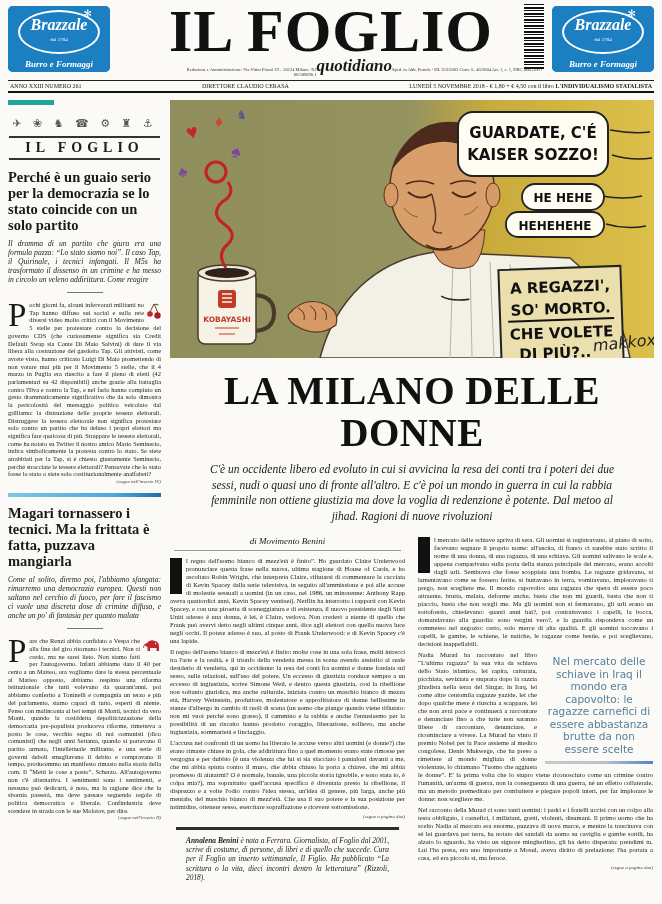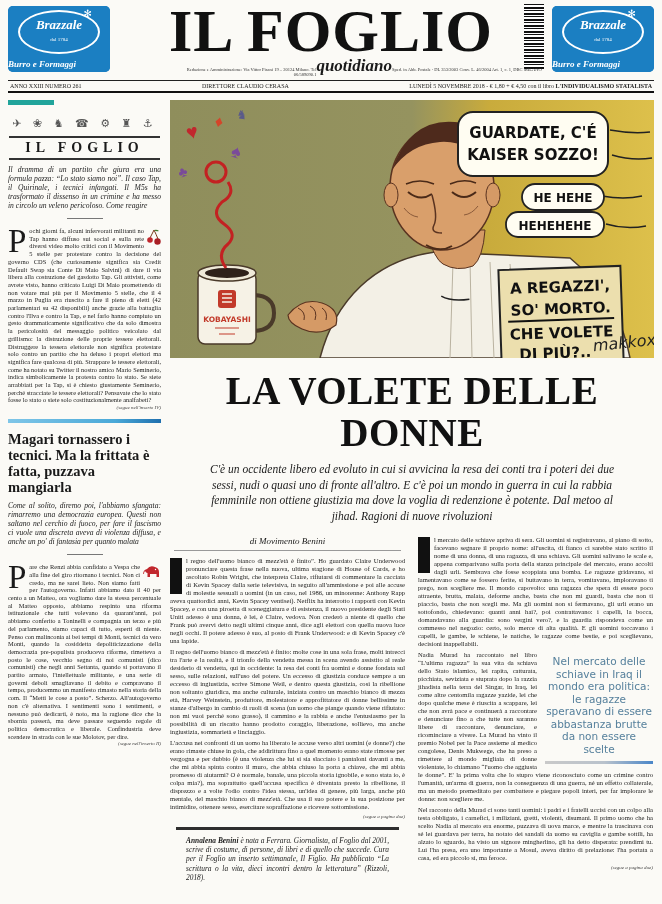--- a/index.html
+++ b/index.html
@@ -8,23 +8,23 @@
         font-family:"Liberation Serif","DejaVu Serif",serif;color:#1a1a1a;}
 
   
   .header{position:absolute;top:0;left:0;width:662px;height:96px;}
   .ad{position:absolute;top:6px;width:102px;height:66px;background:#1b7fc2;border-radius:5px;
       box-shadow:inset 0 0 0 2px #1b7fc2;}
   .ad.left{left:8px;} .ad.right{right:8px;}
   .ad-oval{width:78px;height:40px;margin:4px auto 0;border:2px solid #fff;border-radius:50%;
            text-align:center;color:#fff;position:relative;}
   .ad-star{position:absolute;top:-4px;right:6px;font-size:10px;color:#fff;}
-  .ad-brand{font-style:italic;font-weight:bold;font-size:13px;line-height:26px;font-family:"Liberation Serif",serif;}
+  .ad-brand{font-style:italic;font-weight:bold;font-size:16px;line-height:26px;font-family:"Liberation Serif",serif;}
   .ad-since{font-size:5px;line-height:4px;}
-  .ad-tagline{color:#fff;font-style:italic;font-weight:bold;font-size:9px;text-align:left;margin-top:5px;}
+  .ad-tagline{color:#fff;font-style:italic;font-weight:bold;font-size:9px;text-align:center;margin-top:5px;}
   .masthead{position:absolute;left:120px;right:120px;top:0;text-align:center;}
   .masthead-title{font-weight:bold;font-size:60px;line-height:62px;letter-spacing:1px;color:#111;}
   .mast-sub{display:flex;align-items:baseline;justify-content:flex-end;margin-top:-6px;}
   .mast-address{font-size:4.5px;color:#333;width:150px;text-align:right;}
   .mast-postal{font-size:4.5px;color:#333;width:150px;text-align:left;}
   .mast-quotidiano{font-style:italic;font-weight:bold;font-size:17px;}
   .barcode{position:absolute;right:118px;top:4px;width:20px;height:66px;
            background:repeating-linear-gradient(180deg,#111 0 1px,#fff 1px 3px,#111 3px 5px,#fff 5px 6px);}
   .info-row{position:absolute;left:8px;right:8px;top:80px;border-top:1px solid #222;border-bottom:2px solid #111;
             display:flex;justify-content:space-between;align-items:center;padding:2px 2px;font-size:6px;color:#222;}
@@ -118,40 +118,41 @@
   </div>
 
   <div class="sidebar">
     <div class="teal-tab"></div>
 
     <div class="doodle">
       <div class="doodle-art">✈ ❀ ♞ ☎ ⚙ ♜ ⚓ ✉</div>
       <div class="doodle-strip">IL FOGLIO</div>
     </div>
 
-    <div class="side-deck">Il dramma di un partito che giura era una formula pazza: “Lo stato siamo noi”. Il caso Tap, il Quirinale, i tecnici infangati. Il M5s ha trasformato il dissenso in un crimine e ha messo in circolo un veleno pericoloso. Come reagire</div>
+    <div class="side-h1">Perché è un guaio serio per la democrazia se lo stato coincide con un solo partito</div>
+    <div class="side-deck">Il dramma di un partito che giura era una formula pazza: “Lo stato siamo noi”. Il caso Tap, il Quirinale, i tecnici infangati. Il M5s ha trasformato il dissenso in un crimine e ha messo in circolo un veleno addirittura. Come reagire</div>
     <div class="small-div"></div>
     <div class="side-body">
       <span class="dropcap-letter">P</span>
       <span class="cherry-wrap">
         <svg width="14" height="16" viewBox="0 0 14 16">
           <path d="M7 1 Q5 5 3 9 M7 1 Q9 5 11 10" stroke="#7a3a1a" stroke-width="1" fill="none"></path>
           <path d="M7 1 Q10 0 12 2 Q9 3 7 1" fill="#3c7a2a"></path>
           <circle cx="3" cy="11" r="2.8" fill="#c1272d"></circle>
           <circle cx="10.5" cy="12.5" r="3.2" fill="#a81e24"></circle>
         </svg>
       </span>
       <span>ochi giorni fa, alcuni infervorati militanti no Tap hanno diffuso sui social e sulla rete diversi video molto critici con il Movimento 5 stelle per protestare contro la decisione del governo CDS (che curiosamente significa sia Credit Default Swap sia Conte Di Maio Salvini) di dare il via libera alla costruzione del gasdotto Tap. Gli attivisti, come avrete visto, hanno criticato Luigi Di Maio promettendo di non votare mai più per il Movimento 5 stelle, che il 4 marzo in Puglia era riuscito a fare il pieno di eletti (42 parlamentari su 42 disponibili) anche grazie alla battaglia contro l'Ilva e contro la Tap, e nel farlo hanno compiuto un gesto drammaticamente significativo che da solo dimostra la pericolosità del messaggio politico veicolato dal grillismo: la distruzione delle proprie tessere elettorali. Distruggere la tessera elettorale non significa protestare solo contro un partito che ha deluso i propri elettori ma significa fare qualcosa di più. Strappare le tessere elettorali, come ha notato su Twitter il nostro amico Mario Seminerio, indica simbolicamente la protesta contro lo stato. Se siete arrabbiati per la Tap, si è chiesto giustamente Seminerio, perché stracciate le tessere elettorali? Pensavate che lo stato fosse lo stato o siete solo costituzionalmente analfabeti?</span>
     </div>
     <div class="side-cont">(segue nell'inserto IV)</div>
 
     <div class="teal-rule"></div>
 
     <div class="side-h1">Magari tornassero i tecnici. Ma la frittata è fatta, puzzava mangiarla</div>
-    <div class="side-deck">Come al solito, diremo poi, l'abbiamo sfangata: rimarremo una democrazia europea. Questi non saltano nel cerchio di fuoco, per fare il fascismo ci vuole una discreta aveva di violenza diffusa, e anche un po' di fantasia per quanto malata</div>
+    <div class="side-deck">Come al solito, diremo poi, l'abbiamo sfangata: rimarremo una democrazia europea. Questi non saltano nel cerchio di fuoco, per fare il fascismo ci vuole una discreta dose di crimine diffusa, e anche un po' di fantasia per quanto malata</div>
     <div class="small-div"></div>
     <div class="side-body">
       <span class="dropcap-letter">P</span>
       <span class="elephant-wrap">
         <svg width="18" height="13" viewBox="0 0 18 13">
           <path d="M4 4 Q7 0 12 2 Q16 3 16 7 L16 12 L13.5 12 L13.5 9 L7 9 L7 12 L4.5 12 L4.5 8 Q3 8 2 6 Q1 7 1 9 L0.2 9 Q0 5 4 4 Z" fill="#c1272d"></path>
           <circle cx="12.5" cy="4.5" r="0.7" fill="#fff"></circle>
         </svg>
       </span>
       <span>are che Renzi abbia confidato a Vespa che alla fine del giro ritornano i tecnici. Non ci credo, ma ne sarei lieto. Non siamo fatti per l'autogoverno. Infatti abbiamo dato il 40 per cento a un Matteo, ora vogliamo dare la stessa percentuale al Matteo opposto, abbiamo respinto una riforma istituzionale che tutti volevano da quarant'anni, poi abbiamo conferito a Toninelli e compagnia un terzo e più del parlamento, siamo capaci di tutto, esperti di niente. Penso con malinconia ai bei tempi di Monti, tecnici da vero Monti, quando la cosiddetta depoliticizzazione della democrazia pre-populista produceva riforme, rimetteva a posto le cose, vecchio segno di noi comunisti (dico comunisti) che negli anni Settanta, quando si portavano il partito armato, l'intellettuale militante, e una serie di governi deboli smagliavano il debito e compravano il tempo, producemmo un manifesto rimasto nella storia della com. Il “Metti le cose a posto”. Scherzo. All'autogoverno non c'è alternativa. I sentimenti sono i sentimenti, e nessuno può dedicarti, è noto, ma la ragione dice che la sbornia passerà, ma deve passare seguendo regole di politica democratica e liberale. Confindustria deve scendere in strada con le sue Molotov, per dire.</span>
@@ -233,42 +234,42 @@
           <text class="ct" x="391" y="214" font-size="15" text-anchor="middle" fill="#111">SO' MORTO.</text>
           <line x1="338" y1="220" x2="444" y2="220" stroke="#111" stroke-width="2"></line>
           <text class="ct" x="391" y="238" font-size="15" text-anchor="middle" fill="#111">CHE VOLETE</text>
           <text class="ct" x="384" y="258" font-size="15" text-anchor="middle" fill="#111">DI PIÙ?..</text>
         </g>
 
         <text x="455" y="248" font-size="16" font-style="italic" font-family="DejaVu Sans" fill="#222" text-anchor="middle" transform="rotate(-6 455 248)">makkox</text>
       </svg>
     </div>
 
-    <div class="feature-head">LA VOLETE DELLE DONNE</div>
+    <div class="feature-head">LA MILANO DELLE DONNE</div>
     <div class="feature-deck">C'è un occidente libero ed evoluto in cui si avvicina la resa dei conti tra i poteri dei due sessi, nudi o quasi uno di fronte all'altro. E c'è poi un mondo in guerra in cui la rabbia femminile non ottiene giustizia ma dove la voglia di redenzione è potente. Dal metoo al jihad. Ragioni di nuove rivoluzioni</div>
 
     <div class="story-row">
 
       <div class="story">
         <div class="byline">di Movimento Benini</div>
         <p><span class="dropcap-block"></span><span>l regno dell'uomo bianco di mezz'età è finito”. Ho guardato Claire Underwood pronunciare questa frase nella nuova, ultima stagione di House of Cards, e ho ascoltato Robin Wright, che interpreta Claire, rifiutarsi di commentare la cacciata di Kevin Spacey dalla serie televisiva, in seguito all'ammissione e poi alle accuse di molestie sessuali a uomini (in un caso, nel 1986, un minorenne: Anthony Rapp aveva quattordici anni, Kevin Spacey ventisei). Netflix ha interrotto i rapporti con Kevin Spacey, e con una piroetta di sceneggiatura e di esistenza, il nuovo presidente degli Stati Uniti adesso è una donna, è lei, è Claire, vedova. Non crederò a niente di quello che Frank può avervi detto negli ultimi cinque anni, dice agli elettori con quella nuova luce negli occhi. Il potere adesso è suo, al posto di Frank Underwood: e di Kevin Spacey c'è una lapide.</span></p>
         <p>
           <span>Il regno dell'uomo bianco di mezz'età è finito: molte cose in una sola frase, molti intrecci tra l'arte e la realtà, e il trionfo della vendetta messa in scena avendo assistito al reale desiderio di vendetta, qui in occidente: la resa dei conti fra uomini e donne fondata sul sesso, sulle relazioni, sull'uso del potere. Un eccesso di giustizia conduce sempre a un eccesso di ingiustizia, scrive Simone Weil, e dentro questa giustizia, così la ribellione non soltanto giuridica, ma anche culturale, iniziata contro un maschio bianco di mezza età, Harvey Weinstein, produttore, molestatore e approfittatore di donne bellissime in stanze d'albergo in cambio di ruoli di scena (un uomo che piange quando viene rifiutato: non mi vuoi perché sono grasso), il cammino e la rabbia e anche l'entusiasmo per la possibilità di un riscatto hanno prodotto coraggio, liberazione, sollievo, ma anche ingiustizia, sommarietà e linciaggio.</span>
         </p>
         <p><span>L'accusa nei confronti di un uomo ha liberato le accuse verso altri uomini (e donne?) che erano rimaste chiuse in gola, che addirittura fino a quel momento erano state rimosse per vergogna e per dubbio (è una violenza che lui si sia slacciato i pantaloni davanti a me, che mi abbia spinta contro il muro, che abbia chiuso la porta a chiave, che mi abbia promesso di aiutarmi? O è normale, banale, una piccola storia ignobile, e sono stata io, è colpa mia?), ma soprattutto quell'accusa specifica è diventata presto la ribellione, il disprezzo e a volte l'odio contro l'idea stessa, un'idea di genere, più larga, anche più mentale, del maschio bianco di mezz'età. Che usa il suo potere e la sua posizione per intimidire, ottenere sesso, esercitare sopraffazione e ricevere sottomissione.</span></p>
         <div class="story-cont">(segue a pagina due)</div>
         <div class="bio-rule"></div>
         <div class="bio"><b>Annalena Benini</b><span> è nata a Ferrara. Giornalista, al Foglio dal 2001, scrive di costume, di persone, di libri e di quello che succede. Cura per il Foglio un inserto settimanale, Il Figlio. Ha pubblicato “La scrittura o la vita, dieci incontri dentro la letteratura” (Rizzoli, 2018).</span></div>
       </div>
 
       <div class="story">
         <p><span class="dropcap-block"></span><span>l mercato delle schiave apriva di sera. Gli uomini si registravano, al piano di sotto, facevano segnare il proprio nome: all'uscita, di fianco ci sarebbe stato scritto il nome di una donna, di una ragazza, di una schiava. Gli uomini salivano le scale e, appena comparivano sulla porta della stanza principale del mercato, erano accolti dagli urli. Sembrava che fosse scoppiata una bomba. Le ragazze gridavano, si lamentavano come se fossero ferite, si buttavano in terra, vomitavano, imploravano ti prego, non scegliere me. Il mondo capovolto: una ragazza che spera di essere poco attraente, brutta, malata, deforme anche, basta che non mi guardi, basta che non ti piaccio, basta che non scegli me. Ma gli uomini non si fermavano, gli urli erano un sottofondo, chiedevano: quanti anni hai?, poi contrattavano: i capelli, la bocca, domandavano alla guardia: sono vergini vero?, e la guardia rispondeva come un commesso nel negozio: certo, solo merce di alta qualità. E gli uomini toccavano i capelli, le gambe, le schiene, le natiche, le ragazze come bestie, e poi sceglievano, decisioni inappellabili.</span></p>
         <p>
           <span class="pq pq-right">
-            <span>Nel mercato delle schiave in Iraq il mondo era politica: le ragazze speravano di essere abbastanza brutte da non essere scelte</span>
+            <span>Nel mercato delle schiave in Iraq il mondo era capovolto: le ragazze carnefici di essere abbastanza brutte da non essere scelte</span>
             <span class="pq-bar blue" style="display:block"></span>
           </span>
           <span>Nadia Murad ha raccontato nel libro “L'ultima ragazza” la sua vita da schiava dello Stato islamico, lei rapita, catturata, picchiata, seviziata e stuprata dopo la razzia jihadista nella terra del Singar, in Iraq, lei come altre centomila ragazze yazide, lei che dopo qualche mese è riuscita a scappare, lei che non avrà pace e continuerà a raccontare e denunciare fino a che tutte non saranno libere di raccontare, denunciare, e ricominciare a vivere. La Murad ha vinto il premio Nobel per la Pace assieme al medico congolese, Denis Mukwege, che ha preso a rimettere al mondo migliaia di donne violentate, lo chiamano “l'uomo che aggiusta le donne”. E' la prima volta che lo stupro viene riconosciuto come un crimine contro l'umanità, un'arma di guerra, non la conseguenza di una guerra, né un effetto collaterale, ma un metodo premeditato per combattere e piegare popoli interi, per far implorare le donne: non scegliere me.</span>
         </p>
         <p><span>Nel racconto della Murad ci sono tanti uomini: i padri e i fratelli uccisi con un colpo alla testa obbligato, i carnefici, i miliziani, gretti, violenti, disumani. Il primo uomo che ha scelto Nadia al mercato era enorme, puzzava di uova marce, e mentre la trascinava con sé lei guardava per terra, ha notato dei sandali da uomo su caviglia e gambe sottili, ha alzato lo sguardo, ha visto un signore mingherlino, gli ha detto disperata: prendimi tu. Lui l'ha presa, era uno importante a Mosul, aveva diritto di prelazione: l'ha portata a casa, ed era piccolo sì, ma feroce.</span></p>
         <div class="story-cont">(segue a pagina due)</div>
 
       </div>
 
     </div>

